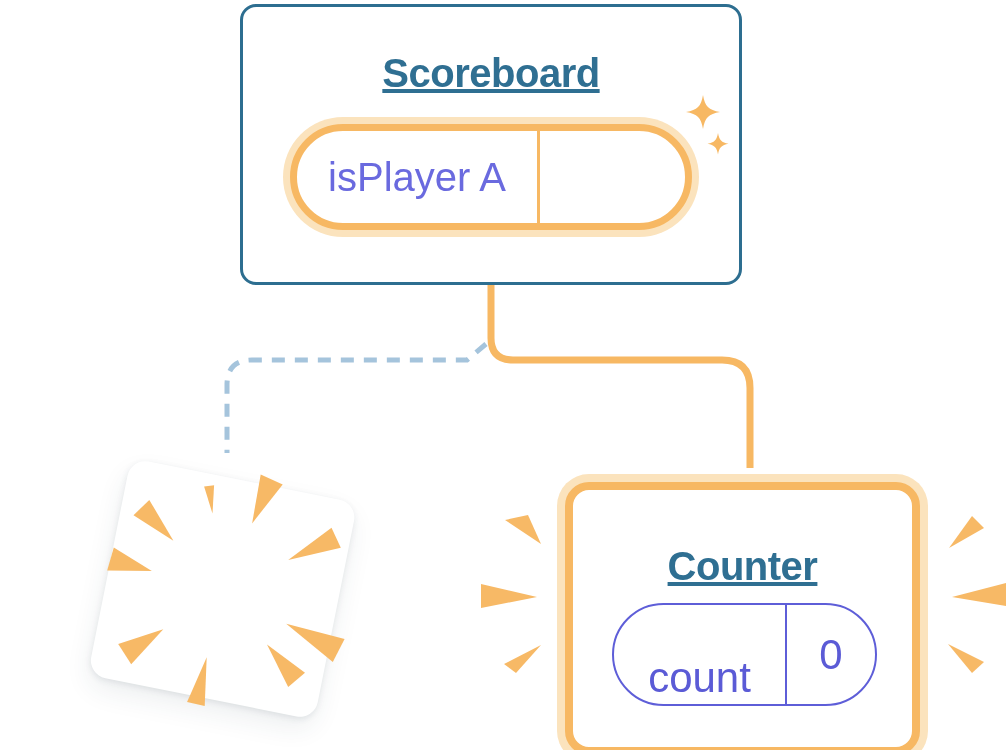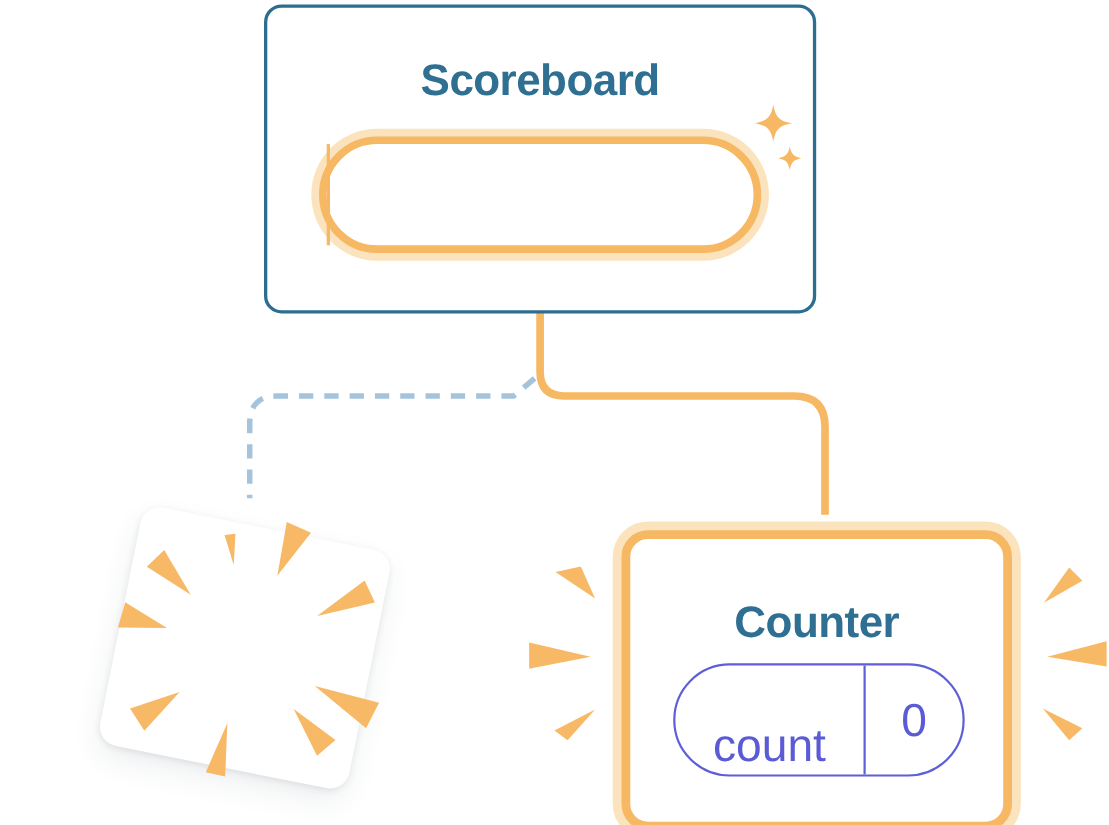--- a/index.html
+++ b/index.html
@@ -11,21 +11,21 @@
   svg.layer{position:absolute;left:0;top:0;pointer-events:none;}
 
   
   .scoreboard-card{
     position:absolute;left:240px;top:4px;width:502px;height:281px;
     box-sizing:border-box;background:#ffffff;
     border:3px solid #2D6E90;border-radius:16px;
   }
   .card-title{
     position:absolute;left:0;width:100%;text-align:center;
-    color:#2F6F92;font-size:40px;font-weight:600;letter-spacing:-0.5px;
+    color:#2F6F92;font-size:40px;font-weight:600;letter-spacing:-0.5px;text-decoration:underline;
   }
   .scoreboard-card .card-title{top:44px;}
 
   .score-pill{
     position:absolute;left:47px;top:117px;width:402px;height:106px;
     box-sizing:border-box;background:#ffffff;
     border:7px solid #F7B863;border-radius:60px;
     box-shadow:0 0 0 7px #FBE3BD;
     display:flex;align-items:stretch;
   }
@@ -84,20 +84,21 @@
     <g>
       <path d="M 491 284 L 491 338 Q 491 360 513 360 L 722 360 Q 750 360 750 388 L 750 468" fill="none" stroke="#F7B863" stroke-width="7"></path>
     </g>
   </svg>
 
   <div class="poof-card"></div>
 
   <div class="scoreboard-card">
     <div class="card-title">Scoreboard</div>
     <div class="score-pill">
+      <div class="seg-key">isPlayer A</div>
       <div class="seg-divider"></div>
     </div>
   </div>
 
   <div class="counter-card">
     <div class="card-title">Counter</div>
     <div class="count-pill">
       <div class="seg-key">count</div>
       <div class="seg-divider"></div>
       <div class="seg-value">0</div>

